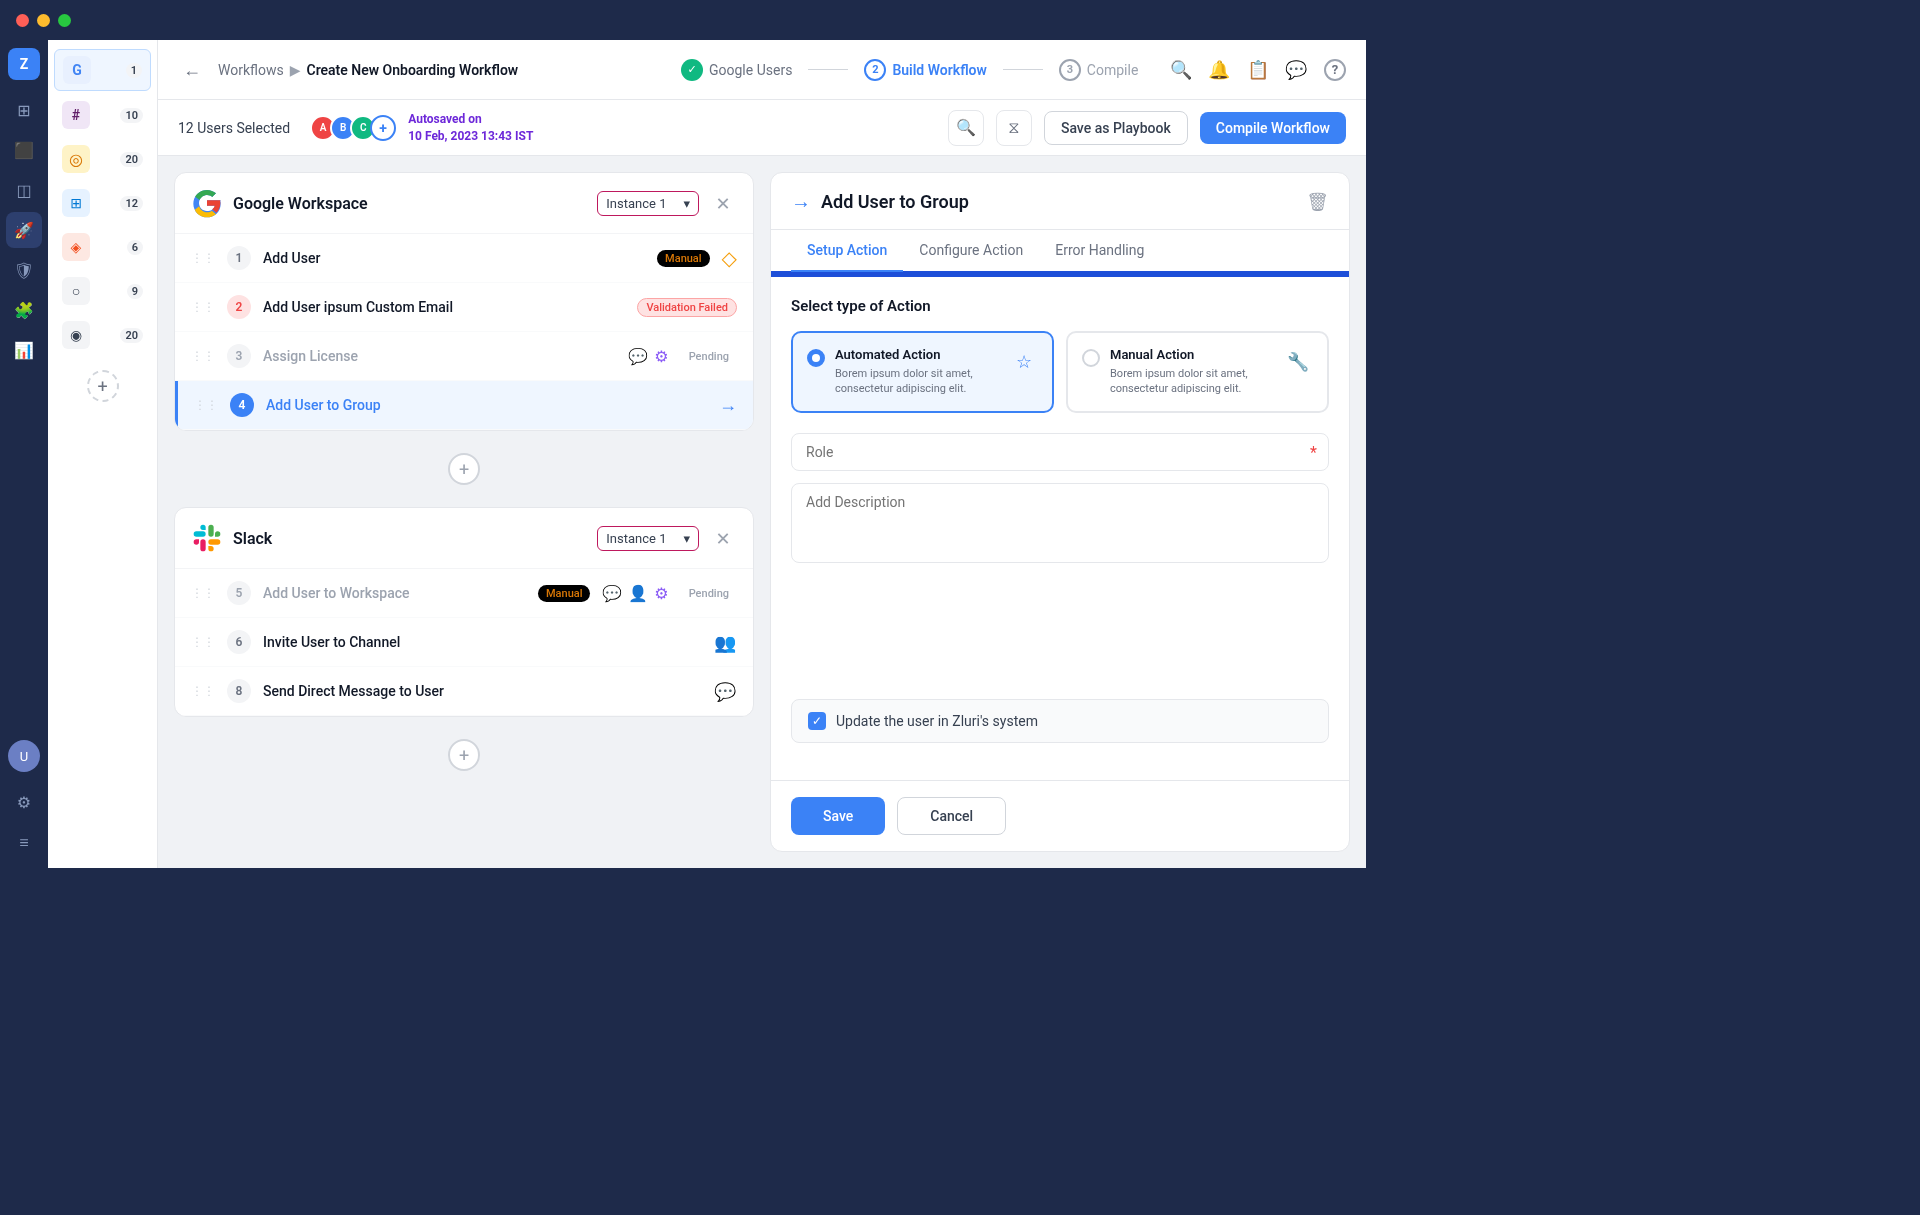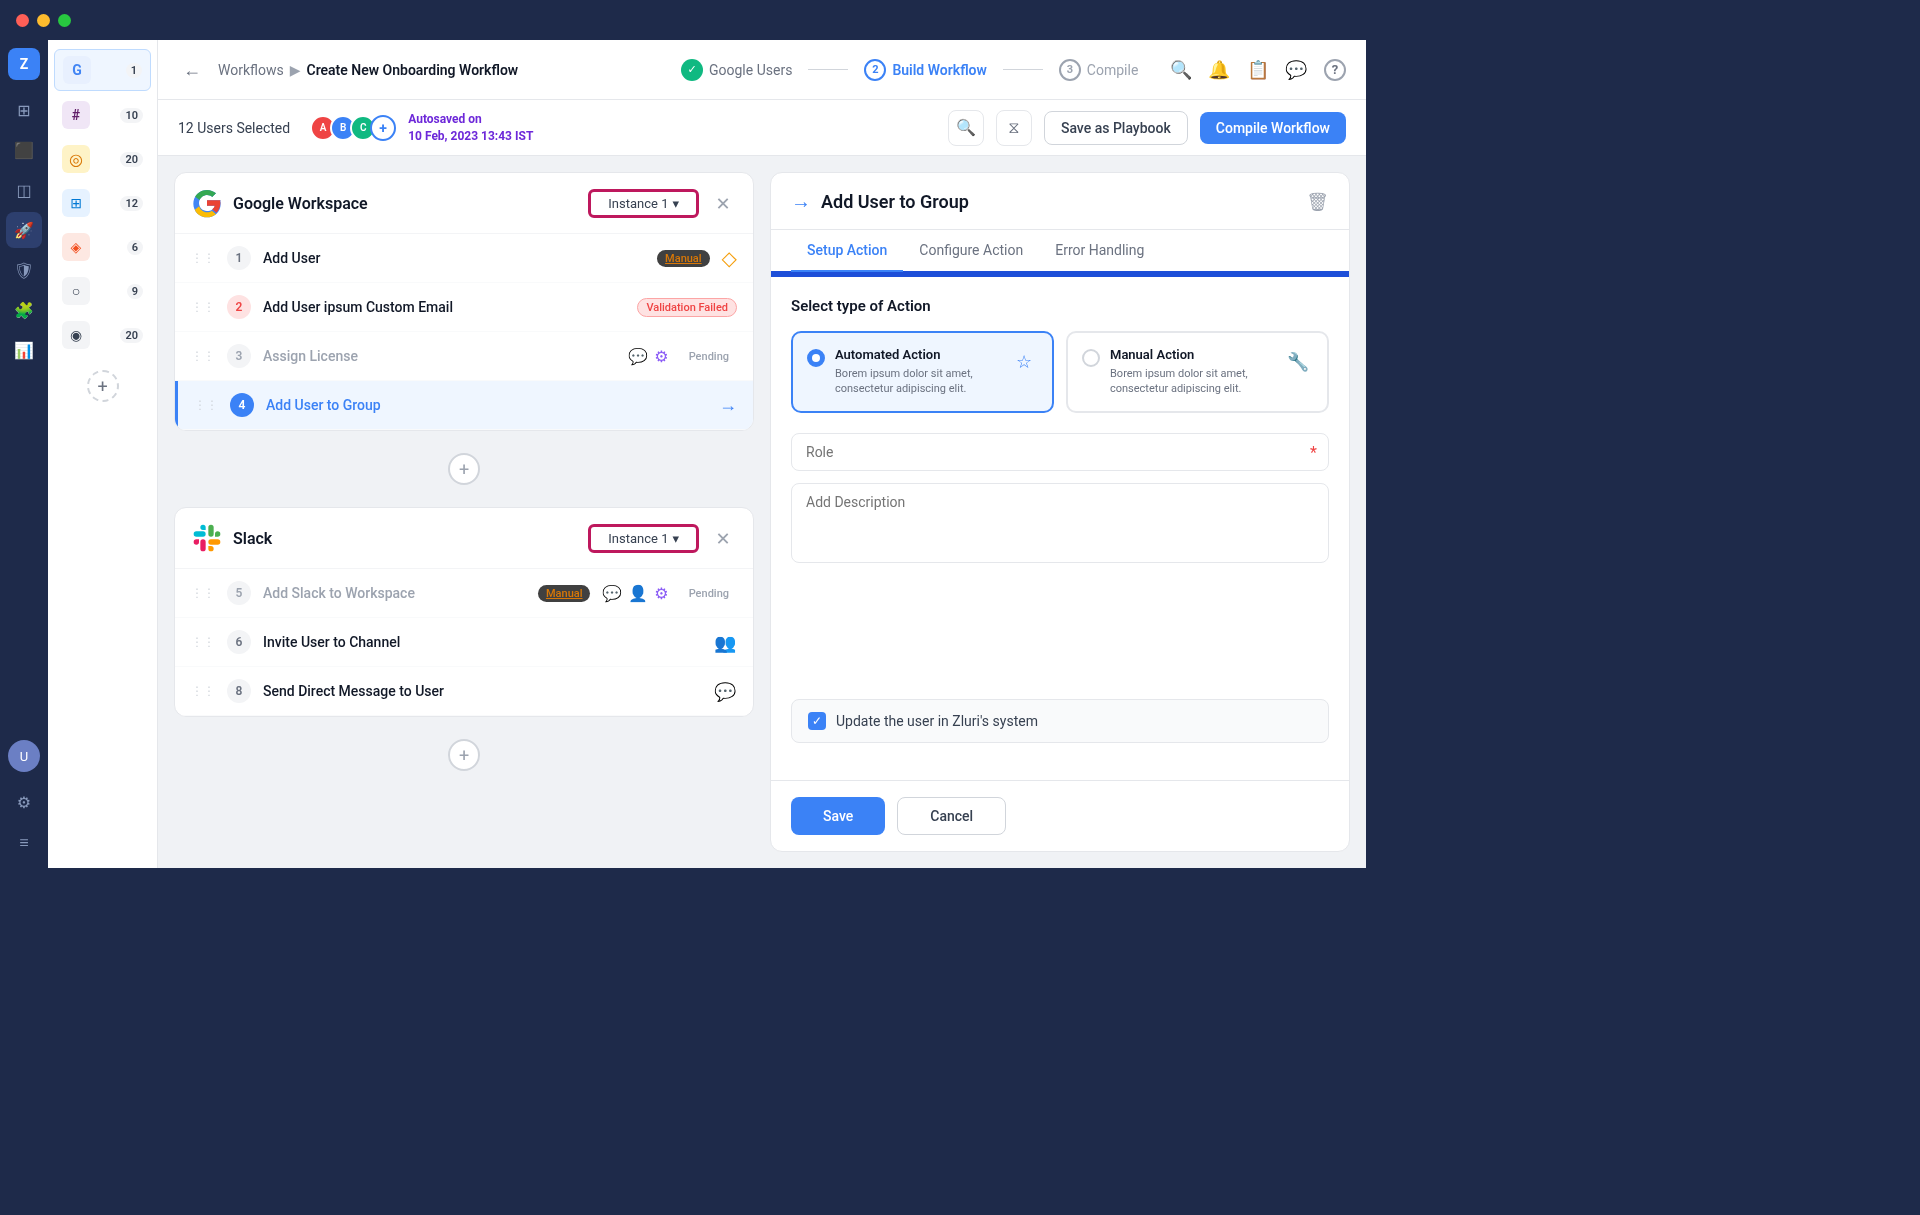--- a/index.html
+++ b/index.html
@@ -305,27 +305,27 @@
     }
     .app-name {
       font-size: 16px;
       font-weight: 600;
       color: #111827;
     }
     .instance-selector {
       margin-left: auto;
       display: flex;
       align-items: center;
-      gap: 4px;
+      gap: 17px;
       font-size: 13px;
       color: #374151;
       cursor: pointer;
-      padding: 4px 17px;
+      padding: 4px 8px;
       border-radius: 6px;
-      border: 3px solid #be185d;
+      border: 1px solid #be185d;
     }
     .close-btn {
       width: 28px; height: 28px;
       display: flex; align-items: center; justify-content: center;
       cursor: pointer;
       color: #9ca3af;
       font-size: 18px;
       border-radius: 4px;
     }
 
@@ -352,21 +352,21 @@
     .action-num.error-num { background: #fee2e2; color: #ef4444; }
     .action-num.pending-num { background: #f3f4f6; color: #9ca3af; }
     .action-name { font-size: 14px; color: #111827; font-weight: 500; flex: 1; }
     .action-name.muted { color: #9ca3af; }
     .badge {
       padding: 2px 8px;
       border-radius: 20px;
       font-size: 11px;
       font-weight: 500;
     }
-    .badge-manual { background: #404040; color: #d97706; text-decoration: underline; }
+    .badge-manual { background: #000000; color: #d97706; }
     .badge-error { background: #fee2e2; color: #ef4444; border: 1px solid #fca5a5; }
     .badge-pending { color: #9ca3af; }
     .action-icons { display: flex; gap: 6px; align-items: center; }
     .arrow-right { color: #3b82f6; font-size: 18px; }
 
     
     .add-block-btn {
       display: flex;
       align-items: center;
       justify-content: center;
@@ -800,21 +800,21 @@
             <div class="instance-selector">
               <span>Instance 1</span>
               <span>▾</span>
             </div>
             <div class="close-btn">✕</div>
           </div>
 
           <div class="action-row">
             <span class="action-drag">⋮⋮</span>
             <div class="action-num pending-num">5</div>
-            <span class="action-name muted">Add Slack to Workspace</span>
+            <span class="action-name muted">Add User to Workspace</span>
             <span class="badge badge-manual">Manual</span>
             <div class="action-icons">
               <span style="color:#10b981;font-size:16px;">💬</span>
               <span style="color:#ec4899;font-size:16px;">👤</span>
               <span style="color:#8b5cf6;font-size:16px;">⚙</span>
             </div>
             <span class="badge badge-pending">Pending</span>
           </div>
 
           <div class="action-row">

